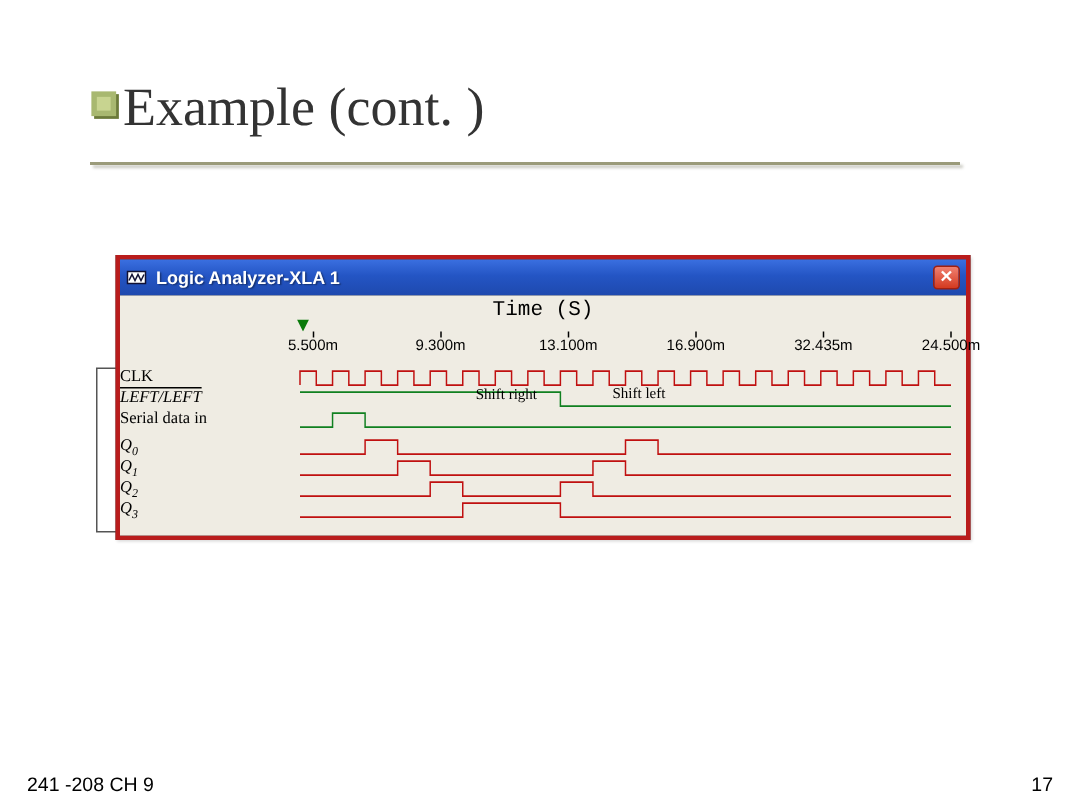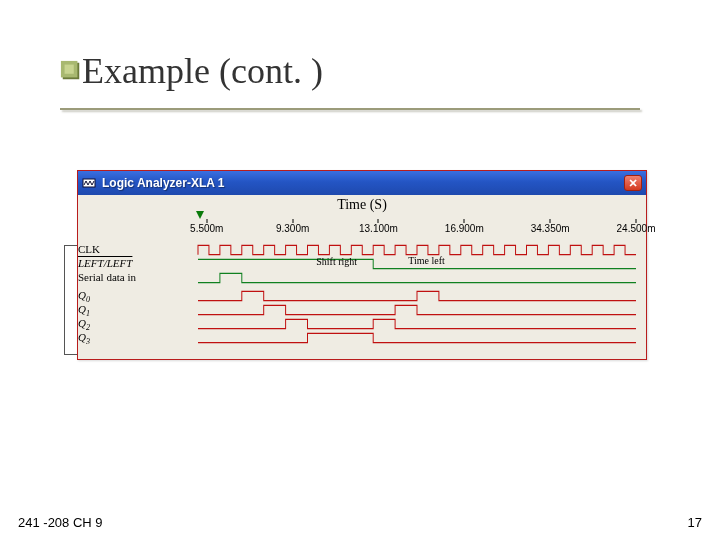--- a/index.html
+++ b/index.html
@@ -5,28 +5,28 @@
   * { box-sizing: border-box; margin: 0; padding: 0; }
   html, body { width: 720px; height: 540px; font-family: Arial, sans-serif; background: #fff; }
   
   .slide { position: relative; width: 720px; height: 540px; }
   
   .title-area { position: absolute; top: 50px; left: 60px; display: flex; align-items: center; }
   .bullet-icon { width: 22px; height: 22px; }
   .title-text { font-family: "Times New Roman", serif; font-size: 36px; color: #333; }
   .underline { position: absolute; top: 108px; left: 60px; width: 580px; height: 2px; background: #9b9b7a; box-shadow: 2px 2px 2px rgba(120,120,100,.4); }
 
-  .window { position: absolute; top: 170px; left: 77px; width: 570px; height: 190px; border: 1px solid #b91c1c; background: #404040; box-shadow: 1px 1px 2px rgba(0,0,0,.15); }
+  .window { position: absolute; top: 170px; left: 77px; width: 570px; height: 190px; border: 3px solid #b91c1c; background: #404040; box-shadow: 1px 1px 2px rgba(0,0,0,.15); }
   .titlebar { height: 24px; background: linear-gradient(to bottom,#3a6fe0 0%,#2455c4 45%,#1e49ae 100%); display: flex; align-items: center; padding: 0 4px; color: #fff; font-size: 12px; font-weight: bold; gap: 6px; }
   .titlebar-icon { width: 14px; height: 14px; }
   .titlebar-title { flex: 1; text-shadow: 1px 1px 1px rgba(0,0,0,.4); }
   .close-btn { width: 18px; height: 16px; background: linear-gradient(to bottom,#f08070,#d43a20); border: 1px solid #a02010; border-radius: 3px; display: flex; align-items: center; justify-content: center; color: #fff; font-size: 11px; font-weight: bold; line-height: 1; cursor: pointer; }
 
   .chart-area { position: relative; height: calc(100% - 24px); background: #efece3; }
-  .chart-title { text-align: center; font-family: Liberation Serif, serif; font-size: 14px; padding-top: 2px; }
+  .chart-title { text-align: center; font-family: Liberation Mono, monospace; font-size: 14px; padding-top: 2px; }
   
   .axis-row { position: absolute; top: 28px; left: 120px; right: 10px; height: 14px; }
   .tick { position: absolute; font-size: 10px; color: #000; transform: translateX(-50%); }
   .tick-line { position: absolute; top: -4px; width: 0; height: 4px; border-left: 1px solid #000; transform: translateX(-50%); }
 
   .signals { position: absolute; top: 48px; left: 0; right: 0; }
   .signal-row { position: relative; height: 14px; }
   .signal-label { position: absolute; left: 0; width: 116px; text-align: left; font-size: 11px; font-family: "Times New Roman", serif; padding-right: 6px; }
   .signal-label .sub { font-size: 8px; vertical-align: sub; }
   .italic { font-style: italic; }
@@ -76,21 +76,21 @@
       <div class="axis-row">
         <span class="tick-line" style="left:2%"></span>
           <span class="tick" style="left:2%">5.500m</span>
         <span class="tick-line" style="left:21.6%"></span>
           <span class="tick" style="left:21.6%">9.300m</span>
         <span class="tick-line" style="left:41.2%"></span>
           <span class="tick" style="left:41.2%">13.100m</span>
         <span class="tick-line" style="left:60.8%"></span>
           <span class="tick" style="left:60.8%">16.900m</span>
         <span class="tick-line" style="left:80.4%"></span>
-          <span class="tick" style="left:80.4%">34.350m</span>
+          <span class="tick" style="left:80.4%">32.435m</span>
         <span class="tick-line" style="left:100%"></span>
           <span class="tick" style="left:100%">24.500m</span>
         <svg style="position:absolute;left:-2px;top:-12px;width:8px;height:8px">
             <path d="M0 0 L8 0 L4 8 Z" fill="#0a7a0a"></path>
           </svg>
       </div>
 
       <div class="signals">
 
         <div class="signal-row">
@@ -100,21 +100,21 @@
           </svg></div>
         </div>
 
         <div class="signal-row">
           <div class="signal-label italic"><span style="text-decoration:overline">LEFT/LEFT</span></div>
           <div class="wave-area">
             <svg class="wave" viewBox="0 0 440 12" preserveAspectRatio="none">
               <path d="M0 2 L176 2 L176 10 L440 10" stroke="#108020" stroke-width="1" fill="none"></path>
             </svg>
             <div class="txt-annot" style="left:27%; top:-1px">Shift right</div>
-            <div class="txt-annot" style="left:48%; top:-2px">Time left</div>
+            <div class="txt-annot" style="left:48%; top:-2px">Shift left</div>
           </div>
         </div>
 
         <div class="signal-row">
           <div class="signal-label">Serial data in</div>
           <div class="wave-area"><svg class="wave" viewBox="0 0 440 12" preserveAspectRatio="none">
             <path d="M0 10 L22 10 L22 2 L44 2 L44 10 L440 10" stroke="#108020" stroke-width="1" fill="none"></path>
           </svg></div>
         </div>
         <div class="gap"></div>

